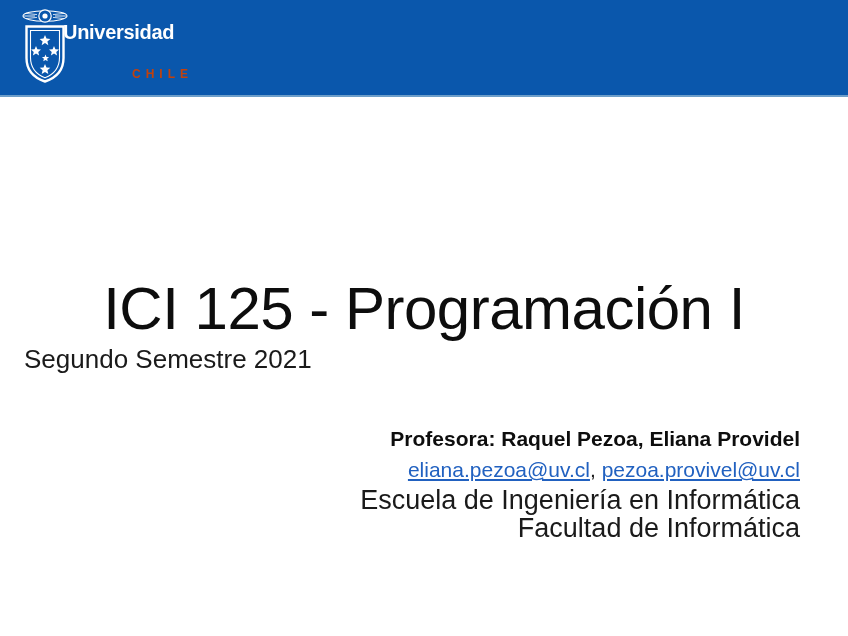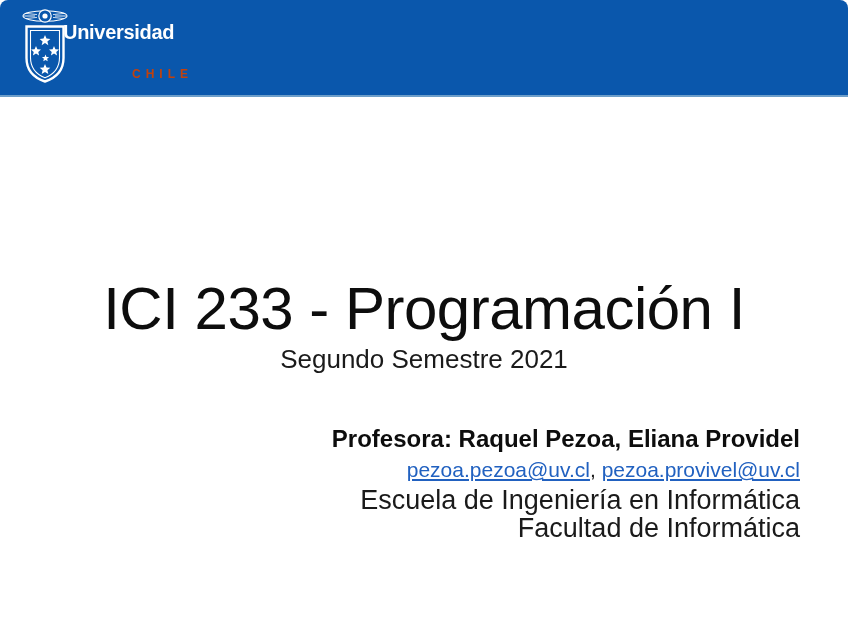--- a/index.html
+++ b/index.html
@@ -12,21 +12,20 @@
     font-family: "Liberation Sans", sans-serif;
     -webkit-font-smoothing: antialiased;
   }
 
   .slide {
     position: relative;
     width: 848px;
     height: 636px;
     background: #ffffff;
     overflow: hidden;
-    border-radius: 8px;
   }
 
   
   .header-band {
     position: absolute;
     left: 0;
     top: 0;
     width: 848px;
     height: 95px;
     background: #0a57ac;
@@ -106,21 +105,21 @@
     color: #0d0d0d;
     font-family: "Liberation Sans Narrow", "Liberation Sans", sans-serif;
     font-weight: 400;
     font-size: 60px;
     line-height: 62px;
     letter-spacing: -0.5px;
     white-space: nowrap;
   }
   .slide-subtitle {
     margin: 4px 0 0 0;
-    text-align: center;
+    text-align: left;
     color: #1a1a1a;
     font-family: "Liberation Sans", sans-serif;
     font-weight: 400;
     font-size: 26px;
     line-height: 30px;
     white-space: nowrap;
   }
 
   
   .credits {
@@ -132,21 +131,21 @@
   }
   .credit-line {
     color: #1a1a1a;
     font-family: "Liberation Sans", sans-serif;
     font-size: 21px;
     line-height: 28px;
     white-space: nowrap;
   }
   .credit-professor {
     font-weight: 700;
-    font-size: 24px;
+    font-size: 21px;
     line-height: 30px;
     color: #0d0d0d;
   }
   .credit-emails {
     line-height: 32px;
   }
   .email-link {
     color: #2161c0;
     text-decoration: underline;
     text-underline-offset: 2px;
@@ -194,29 +193,29 @@
     </svg>
 
     <div class="logo-wordmark">
       <span class="wm-line1">Universidad</span>
     </div>
 
     <div class="logo-chile">CHILE</div>
   </div>
 
   <div class="title-area">
-    <h1 class="slide-title">ICI 233 - Programación I</h1>
+    <h1 class="slide-title">ICI 125 - Programación I</h1>
     <div class="slide-subtitle">Segundo Semestre 2021</div>
   </div>
 
   <div class="credits">
 
     <div class="credit-line credit-professor">Profesora: Raquel Pezoa, Eliana Providel</div>
 
     <div class="credit-line credit-emails">
-      <a class="email-link" href="#">pezoa.pezoa@uv.cl</a><span class="email-sep">, </span><a class="email-link" href="#">pezoa.provivel@uv.cl</a>
+      <a class="email-link" href="#">eliana.pezoa@uv.cl</a><span class="email-sep">, </span><a class="email-link" href="#">pezoa.provivel@uv.cl</a>
     </div>
 
     <div class="credit-line credit-affiliation">Escuela de Ingeniería en Informática</div>
     <div class="credit-line credit-affiliation">Facultad de Informática</div>
   </div>
 
 </div>
 
 </body></html>

